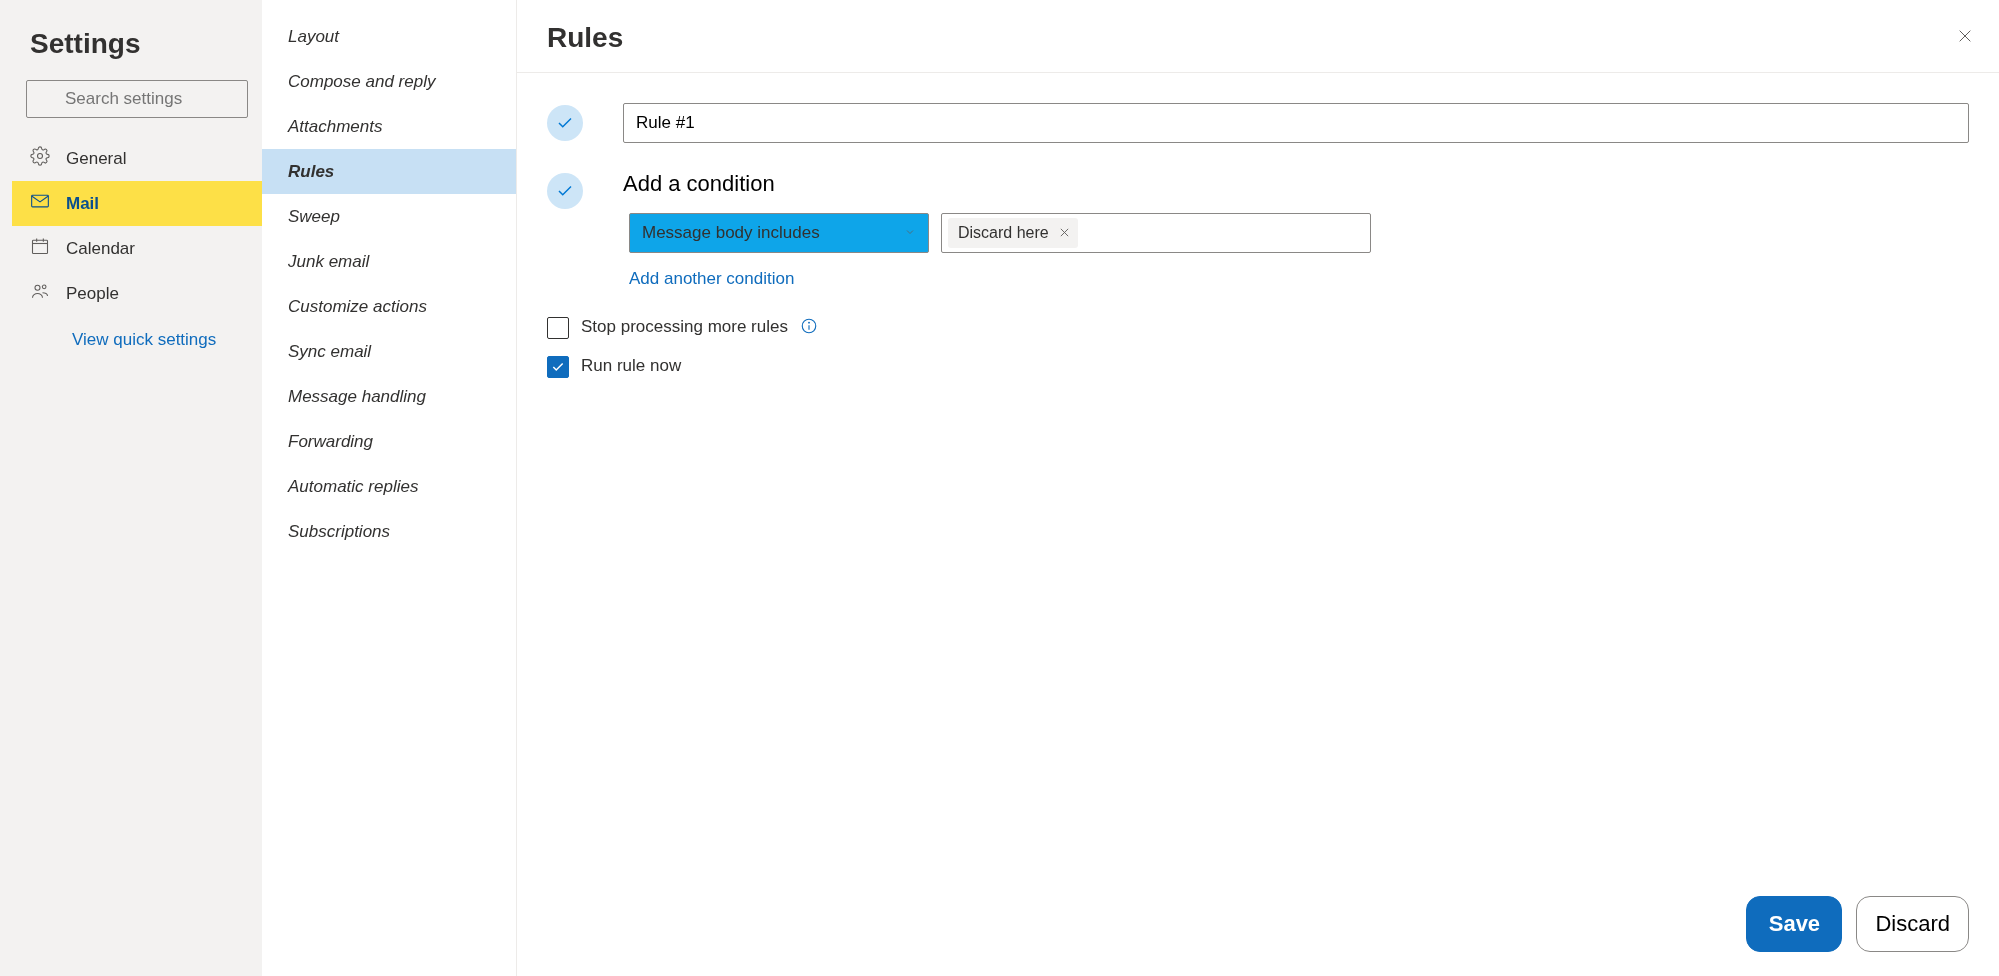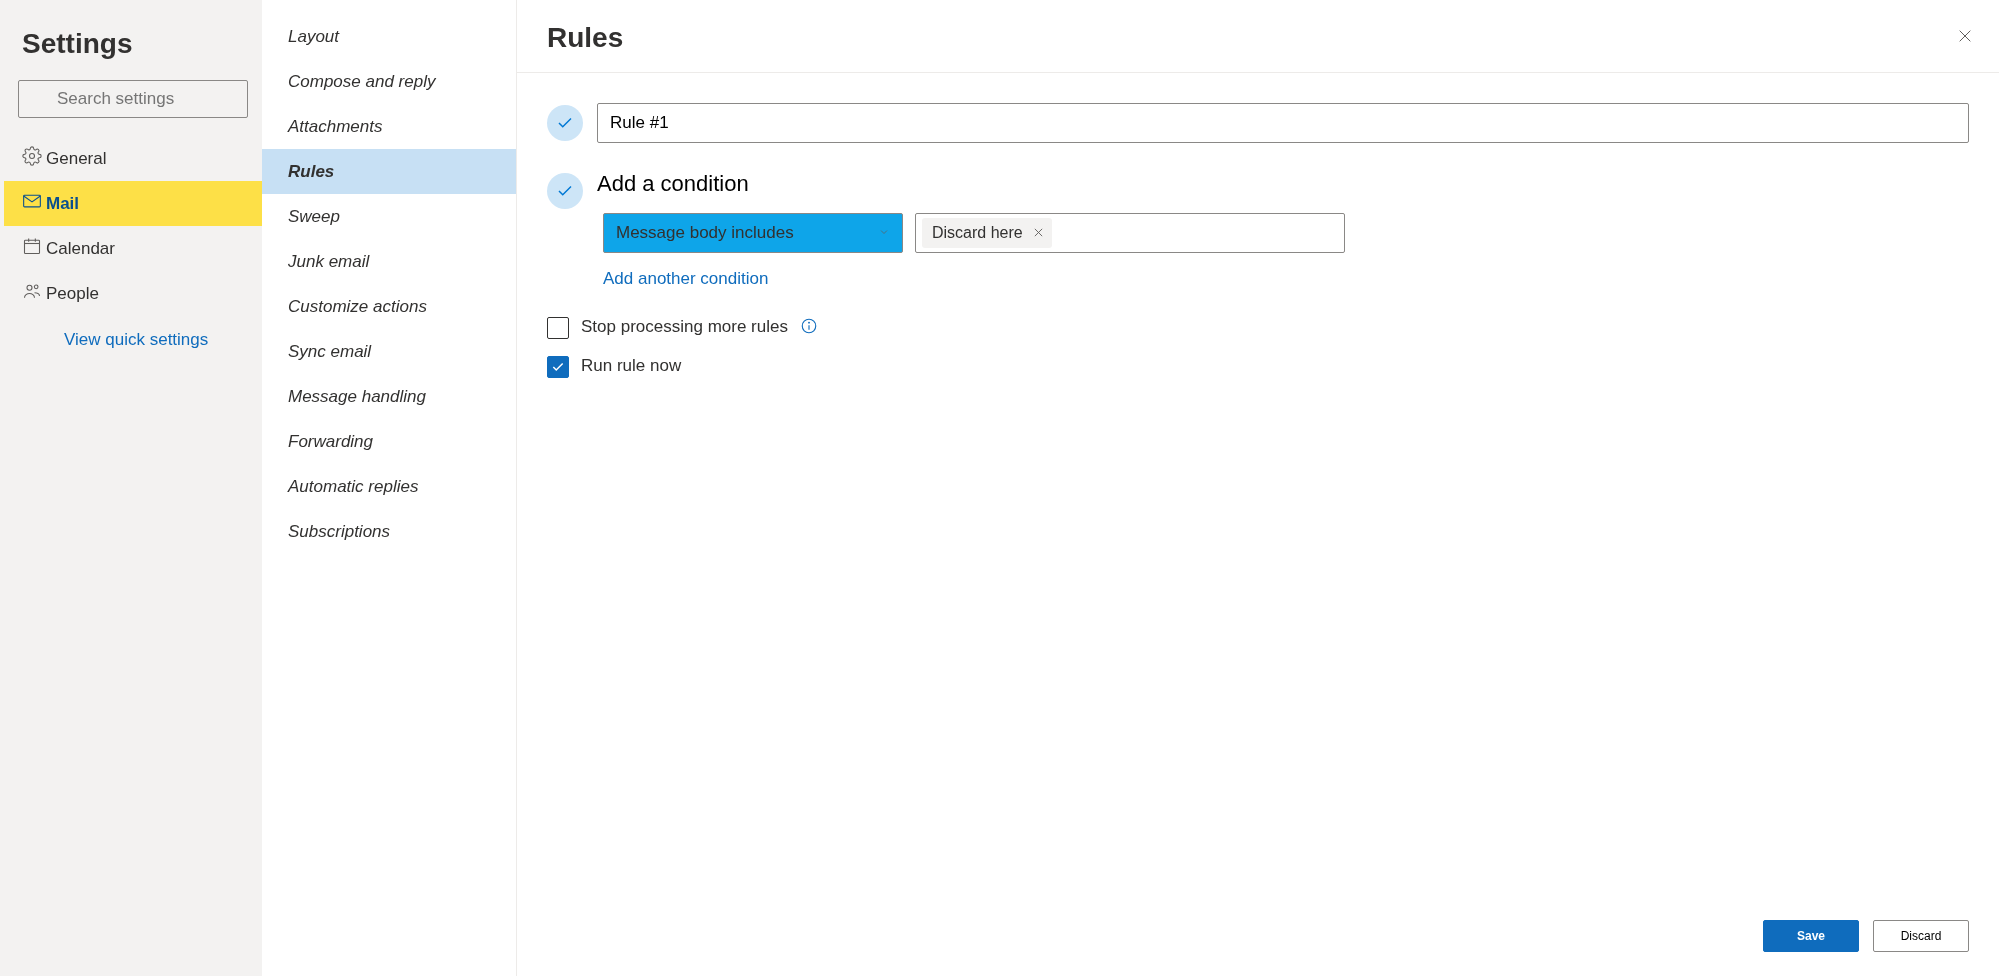--- a/index.html
+++ b/index.html
@@ -8,21 +8,21 @@
     font-family: "Segoe UI", -apple-system, BlinkMacSystemFont, sans-serif;
     color: #323130;
     background: #fff;
     display: flex;
     height: 100vh;
     overflow: hidden;
   }
   .col1 {
     width: 262px;
     background: #f3f2f1;
-    padding: 18px 0 0 4px;
+    padding: 18px 0 0 12px;
     flex-shrink: 0;
   }
   .col1 h1 {
     font-size: 28px;
     font-weight: 700;
     margin: 10px 0 20px 18px;
   }
   .search-wrap {
     margin: 0 14px 18px 14px;
   }
@@ -50,21 +50,21 @@
     stroke: #0078d4;
     fill: none;
   }
   .nav-item {
     display: flex;
     align-items: center;
     height: 45px;
     padding: 0 18px;
     cursor: pointer;
     font-size: 17px;
-    gap: 4px;
+    gap: 16px;
   }
   .nav-item.selected {
     background: #fde047;
     font-weight: 600;
     color: #0a4f8e;
   }
   .nav-item svg {
     width: 20px;
     height: 20px;
     stroke: #605e5c;
@@ -121,21 +121,21 @@
     color: #605e5c;
   }
   .col3-body {
     flex: 1;
     overflow: auto;
     padding: 30px 30px 10px 30px;
   }
   .row {
     display: flex;
     align-items: flex-start;
-    gap: 14px;
+    gap: 40px;
     margin-bottom: 28px;
   }
   .step-badge {
     width: 36px;
     height: 36px;
     border-radius: 50%;
     background: #cde5f7;
     display: flex;
     align-items: center;
     justify-content: center;
@@ -233,25 +233,25 @@
   }
   .cb.checked svg { width: 14px; height: 14px; stroke: #fff; fill: none; stroke-width: 2.5; }
   .info-icon svg { width: 18px; height: 18px; stroke: #0f6cbd; fill: none; stroke-width: 1.5; }
   .col3-footer {
     display: flex;
     justify-content: flex-end;
     gap: 14px;
     padding: 18px 30px 24px 0;
   }
   .btn {
-    height: 32px;
+    height: 56px;
     min-width: 96px;
     padding: 0 18px;
-    border-radius: 2px;
-    font-size: 12px;
+    border-radius: 14px;
+    font-size: 22px;
     cursor: pointer;
     border: 1px solid #8a8886;
     background: #fff;
   }
   .btn.primary {
     background: #0f6cbd;
     border-color: #0f6cbd;
     color: #fff;
     font-weight: 600;
   }

